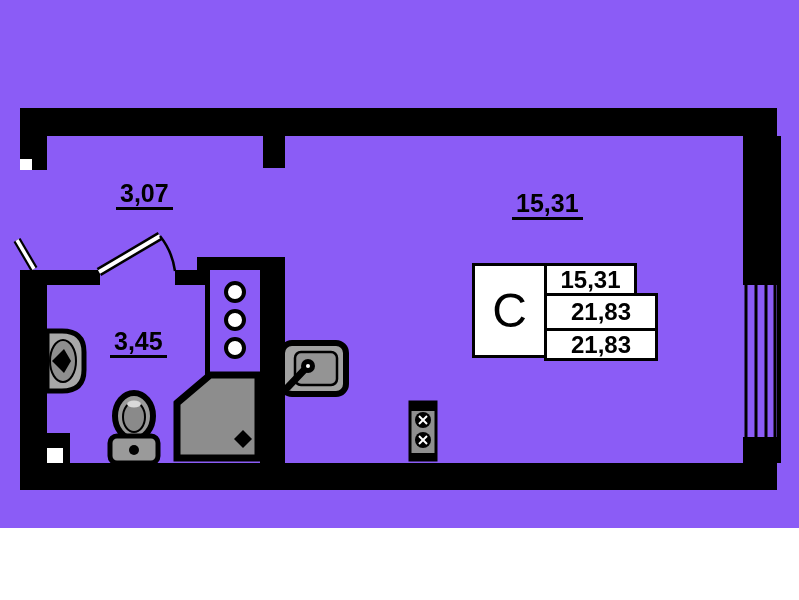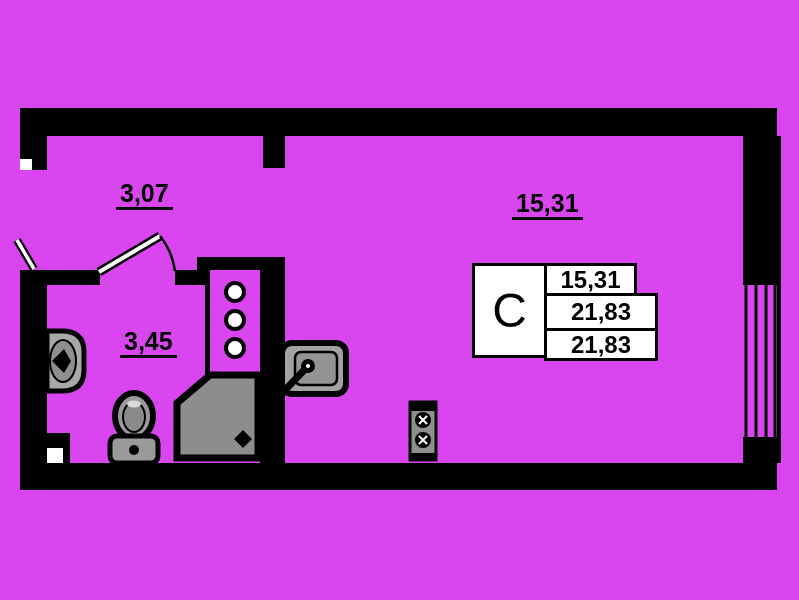--- a/index.html
+++ b/index.html
@@ -1,18 +1,18 @@
 <!DOCTYPE html>
 <html><head>
 <meta charset="utf-8">
 <style>
   * { box-sizing: border-box; }
   html,body { margin:0; padding:0; background:#fff; }
   body { font-family:"Liberation Sans", sans-serif; }
-  .plan { position:relative; width:799px; height:600px; background:#d946ef; overflow:hidden; }
+  .plan { position:relative; width:799px; height:528px; background:#8b5cf6; overflow:hidden; }
   .wall { position:absolute; background:#000; }
   .notch { position:absolute; background:#fff; }
   .svg-layer { position:absolute; left:0; top:0; }
   .room-label { position:absolute; color:#000; font-size:25px; font-weight:bold;
                 border-bottom:3px solid #000; padding:0 4px 1px 4px; line-height:1.05; }
   .stamp-cell { position:absolute; border:3px solid #000; background:#fff; color:#000;
                 display:flex; align-items:center; justify-content:center; }
   .stamp-type { font-size:48px; font-weight:normal; }
   .stamp-val  { font-size:24px; font-weight:bold; }
 </style>
@@ -100,21 +100,21 @@
       <line x1="427" y1="416" x2="419" y2="424" stroke="#fff" stroke-width="2"></line>
       <circle cx="423" cy="440" r="8" fill="#000"></circle>
       <line x1="419" y1="436" x2="427" y2="444" stroke="#fff" stroke-width="2"></line>
       <line x1="427" y1="436" x2="419" y2="444" stroke="#fff" stroke-width="2"></line>
     </g>
   </svg>
 
   <div class="room-label" style="left:116px; top:180px;">
     <span>3,07</span>
   </div>
-  <div class="room-label" style="left:120px; top:328px;text-align:right;">
+  <div class="room-label" style="left:110px; top:328px;text-align:right;">
     <span>3,45</span>
   </div>
   <div class="room-label" style="left:512px; top:190px;">
     <span>15,31</span>
   </div>
 
   <div>
     <div class="stamp-cell stamp-type" style="left:472px; top:263px; width:75px; height:95px;">
       <span>С</span>
     </div>

